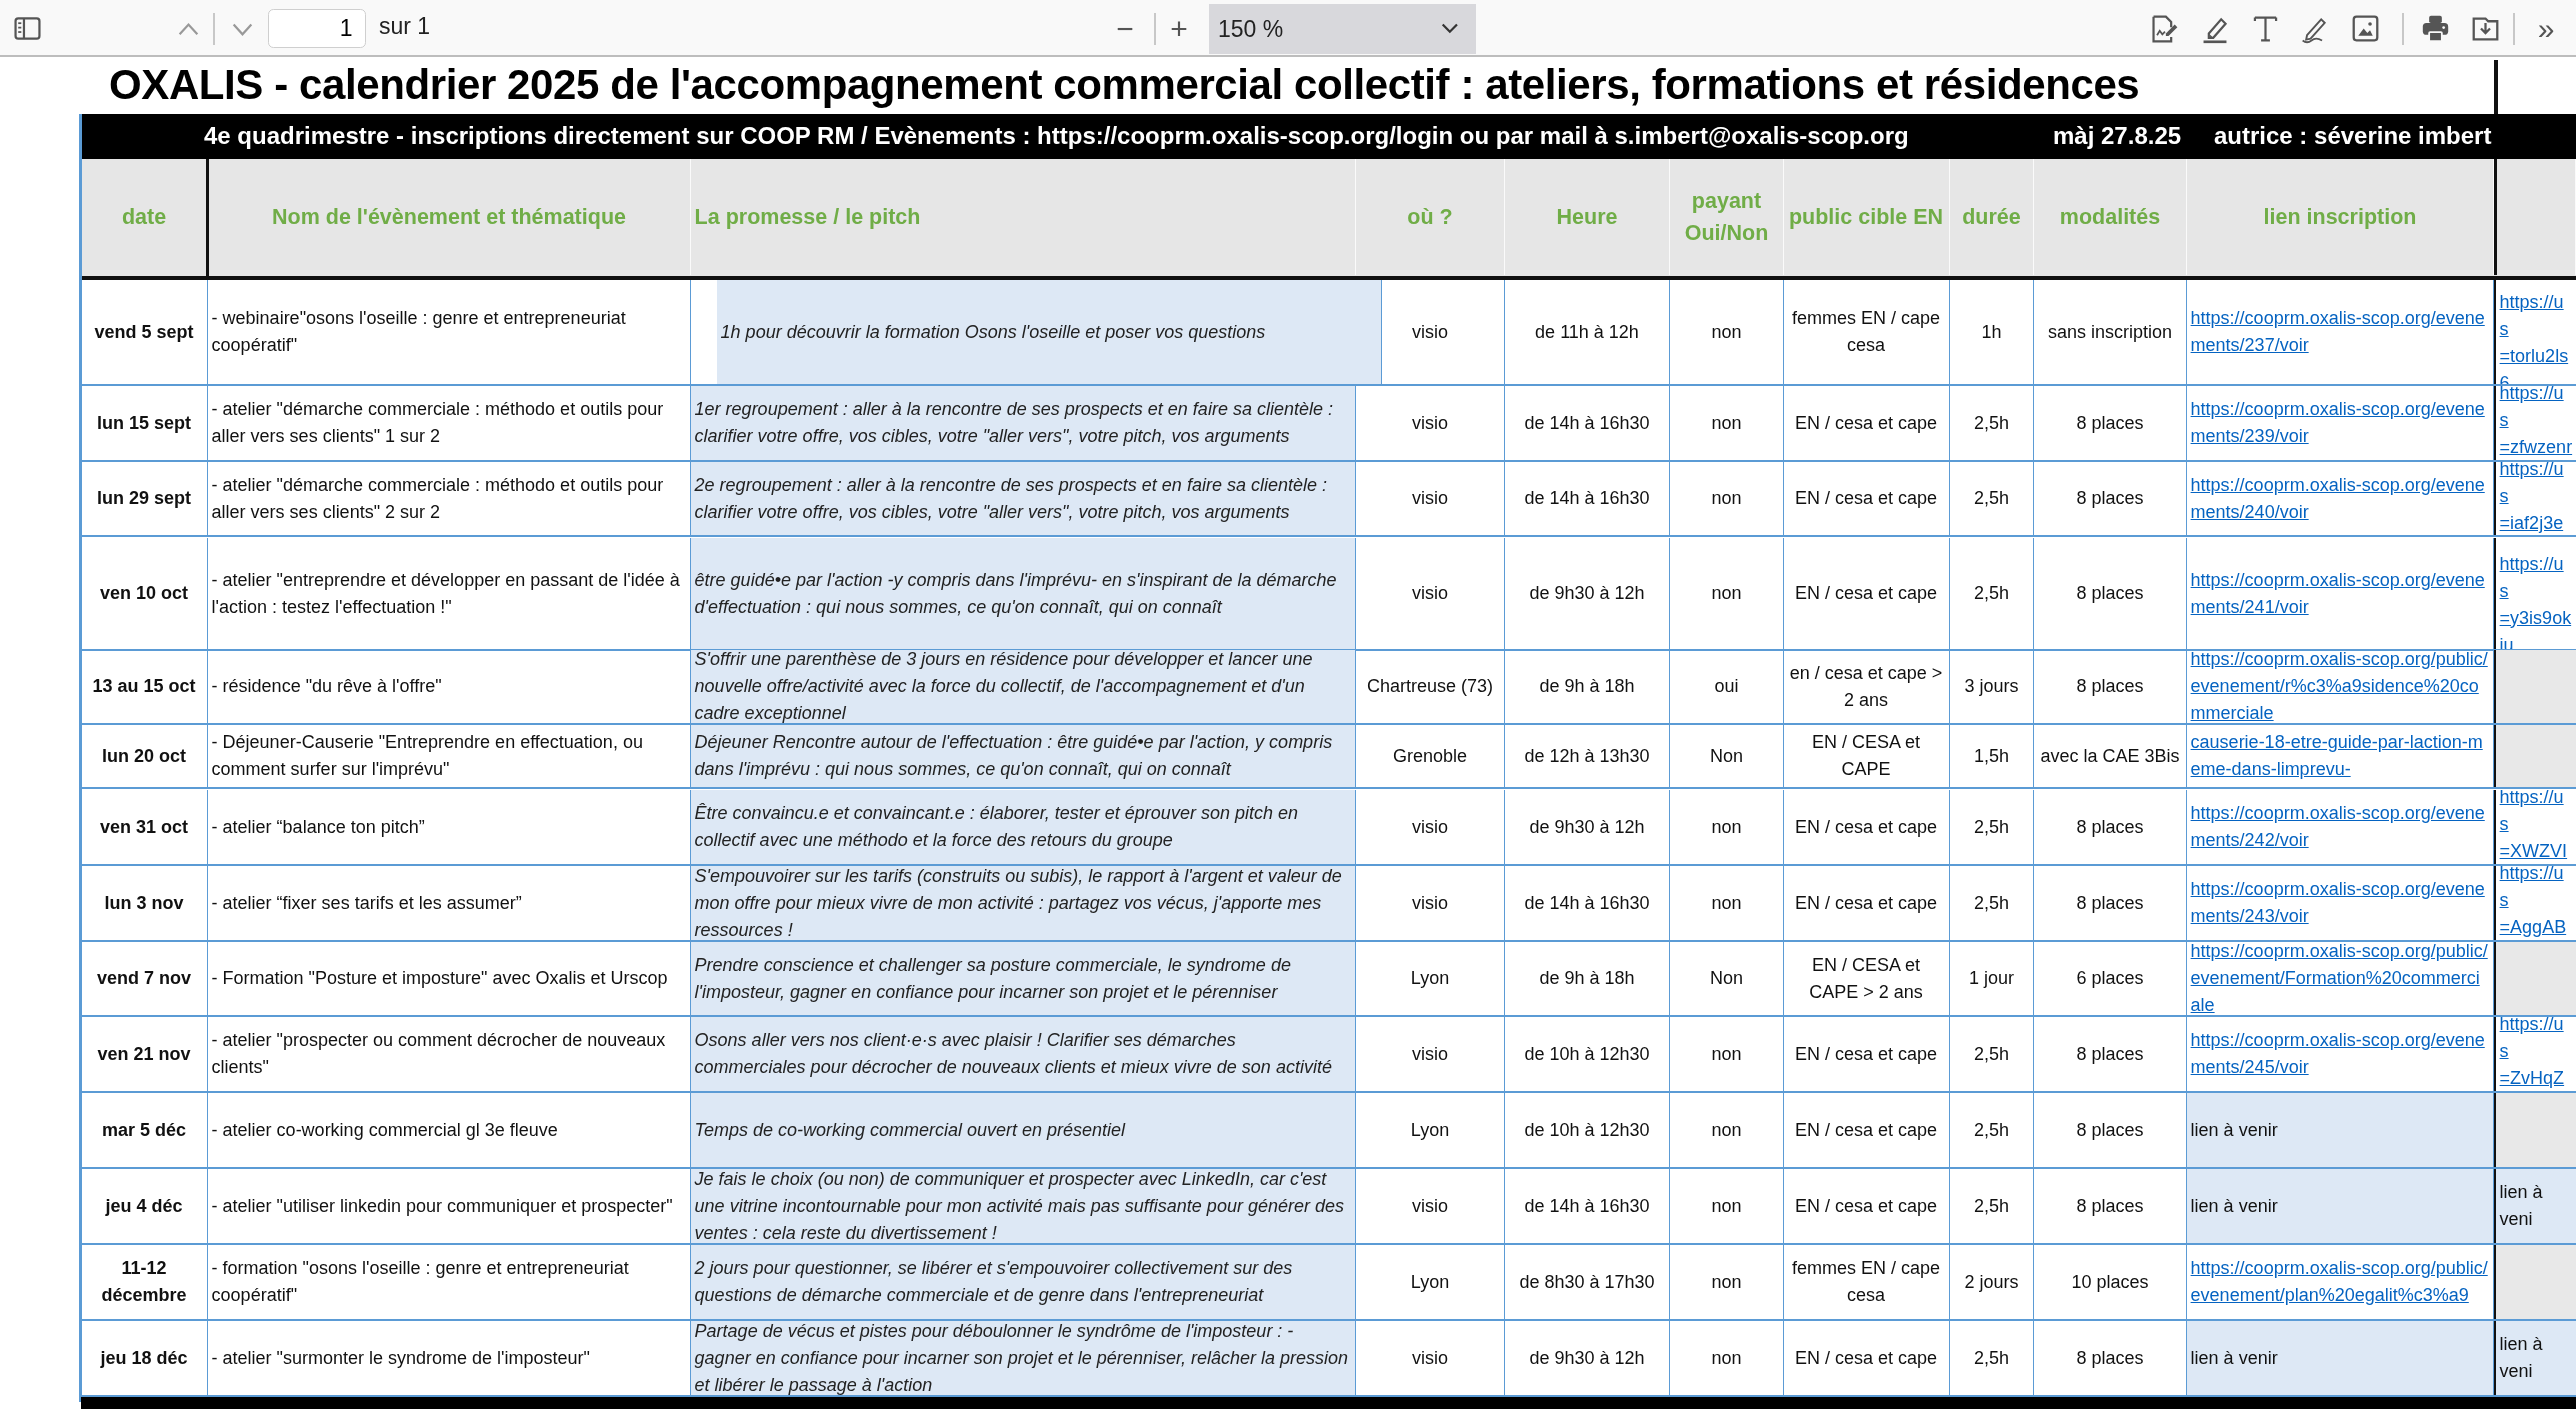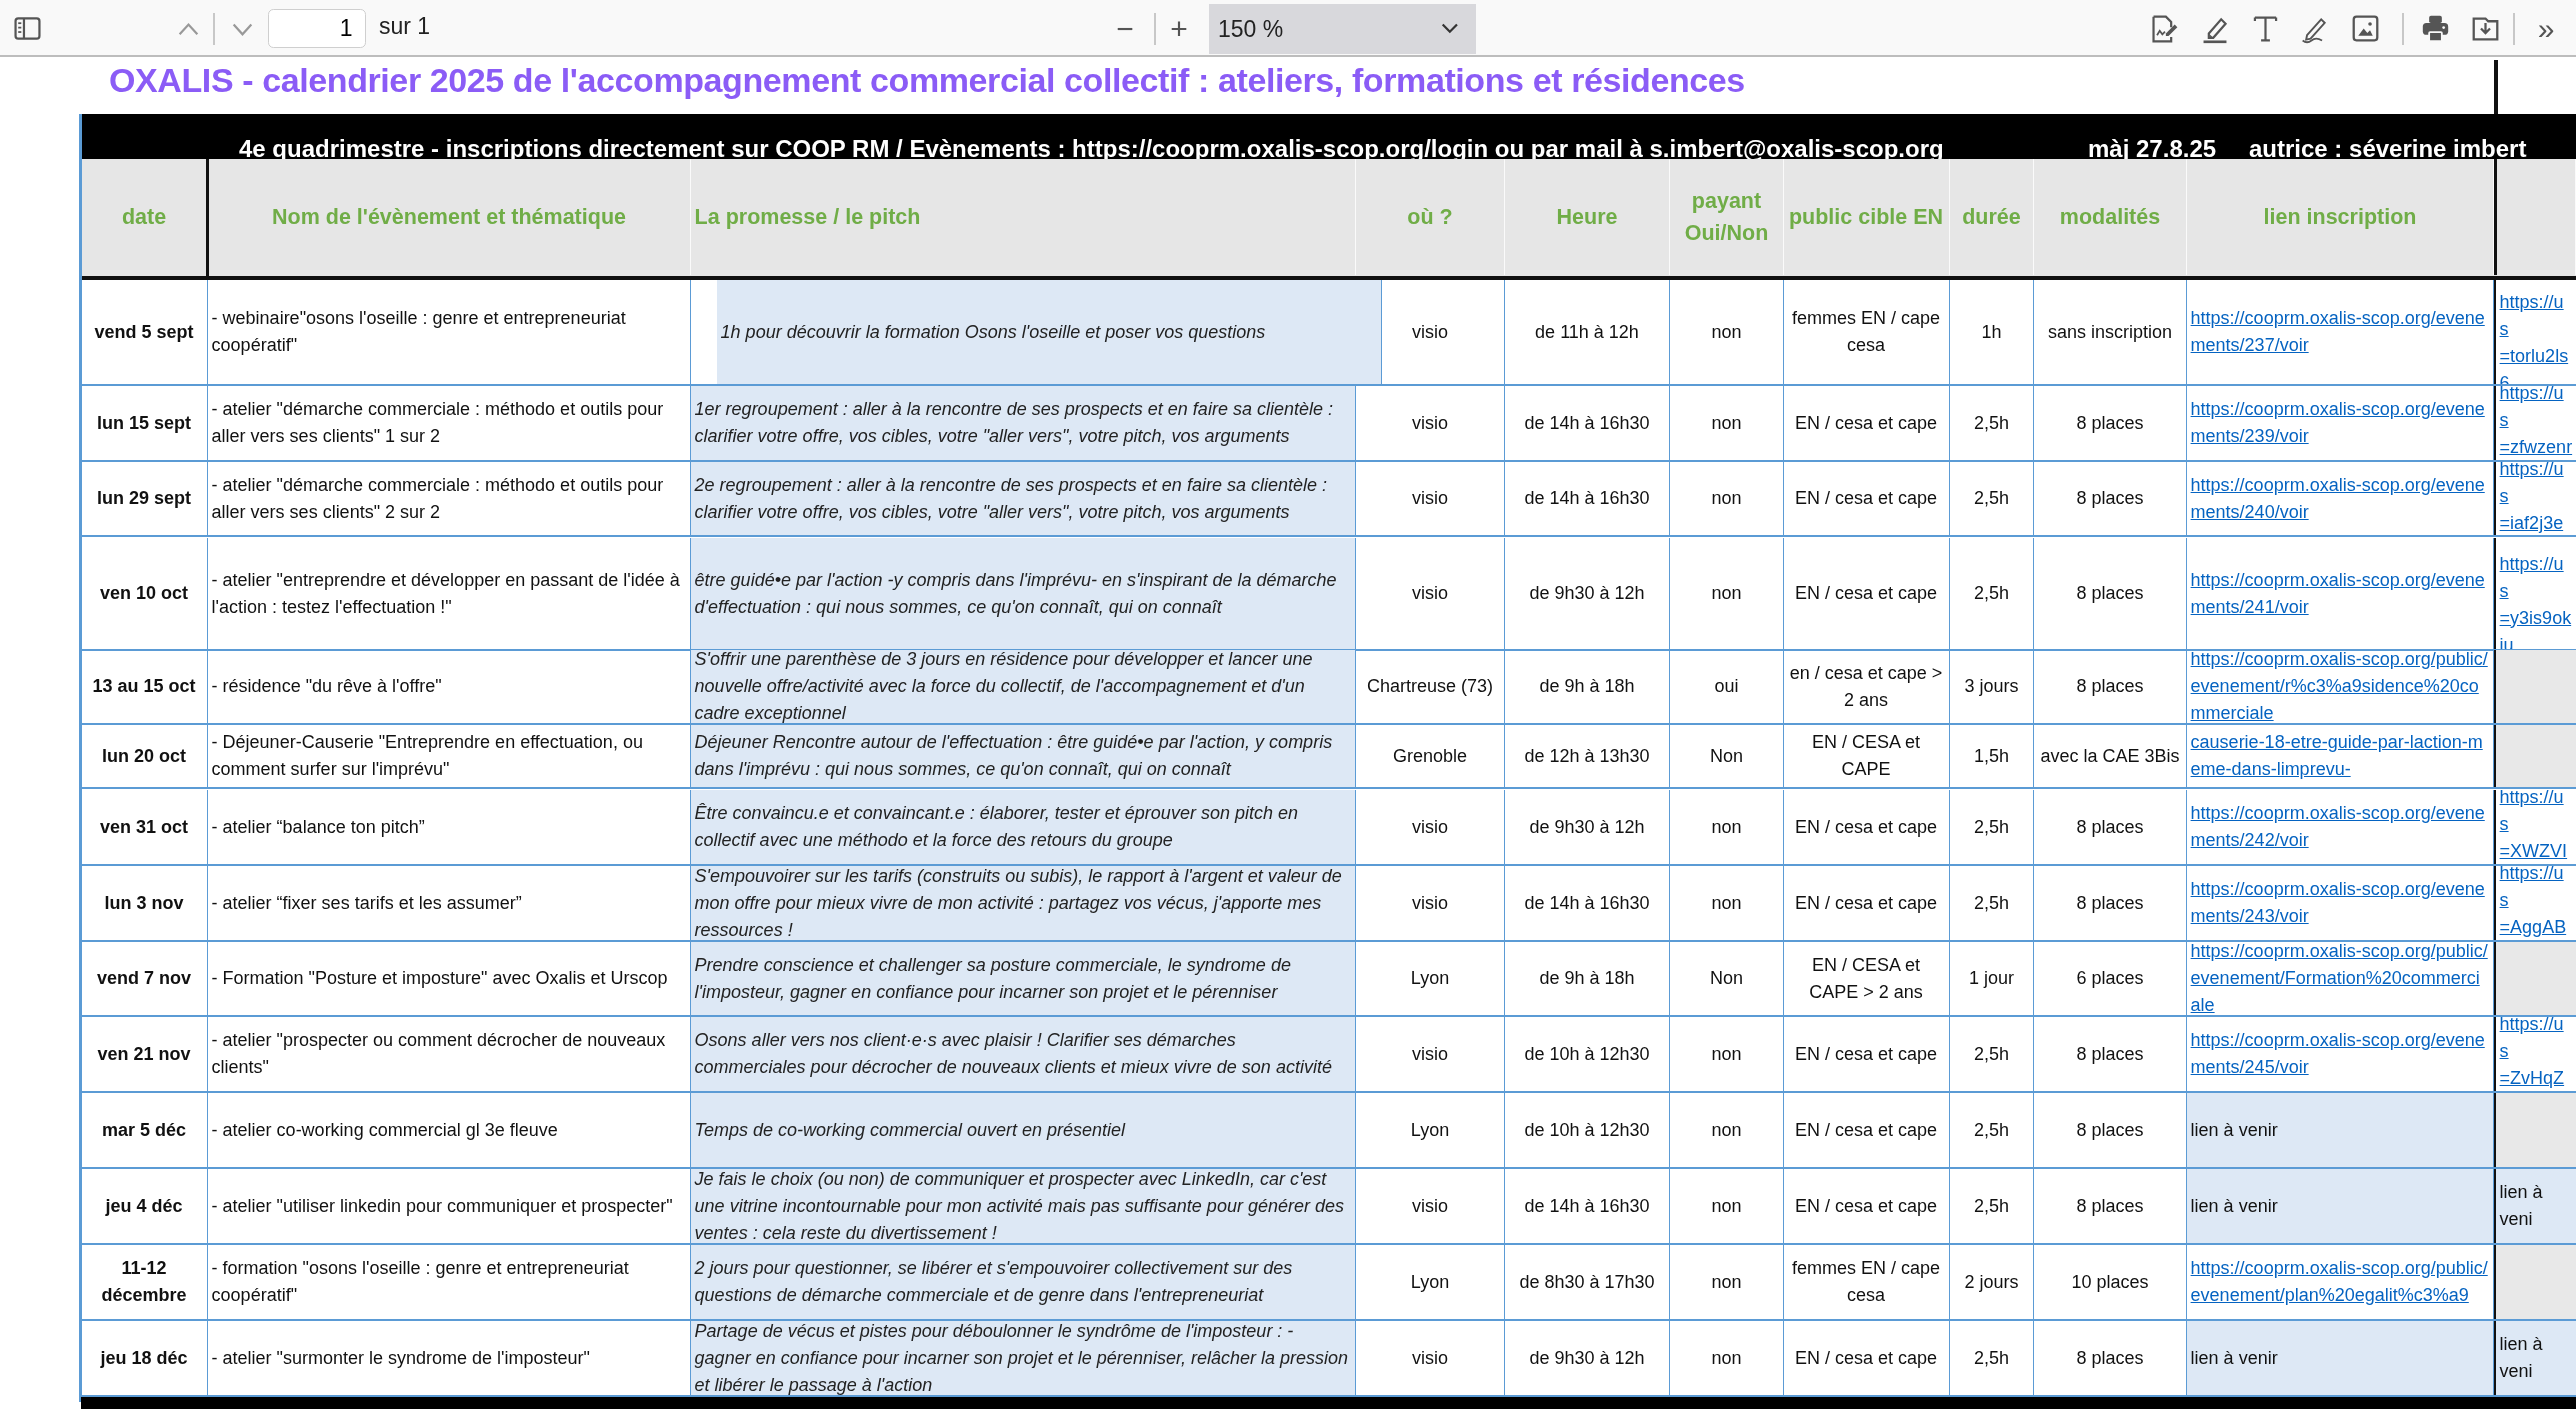--- a/index.html
+++ b/index.html
@@ -5,23 +5,23 @@
   * { box-sizing: border-box; margin: 0; padding: 0; }
   html, body { width: 2576px; height: 1410px; overflow: hidden; background: #ffffff; font-family: "Liberation Sans", sans-serif; }
   .toolbar { position: absolute; left: 0; top: 0; width: 2576px; height: 57px; background: #f9f9f9; border-bottom: 2.7px solid #bdbdbd; }
   .tb-icon { position: absolute; top: 10.7px; width: 36px; height: 36px; color: #555; display: flex; align-items: center; justify-content: center; cursor: pointer; }
   .tb-sep { position: absolute; top: 12.5px; width: 1.8px; height: 32px; background: #c8c8c8; }
   .page-input { position: absolute; left: 268px; top: 9px; width: 98px; height: 39px; border: 1.8px solid #cfcfcf; border-radius: 5.4px; background: #fff; text-align: right; padding-right: 12.5px; font-size: 23px; line-height: 36px; font-family: "Liberation Sans", sans-serif; }
   .page-of { position: absolute; left: 379px; top: 12.5px; font-size: 23px; color: #222; }
   .zoom-select { position: absolute; left: 1209px; top: 3.6px; width: 267px; height: 50px; background: #d8d8dc; font-size: 23px; color: #222; padding-left: 9px; line-height: 50px; cursor: pointer; }
   .zoom-select .chev { position: absolute; right: 16px; top: 0; font-size: 19.7px; }
   .doc { position: absolute; left: 0; top: 60px; width: 2576px; height: 1350px; background: #fff; }
-  .title { position: absolute; left: 109px; top: 61px; font-family: "Liberation Sans", sans-serif; font-weight: bold; font-size: 34px; color: #8b5cf6; letter-spacing: -0.4px; white-space: nowrap; text-align: right; }
+  .title { position: absolute; left: 109px; top: 61px; font-family: "Liberation Sans", sans-serif; font-weight: bold; font-size: 42px; color: #000000; letter-spacing: -0.4px; white-space: nowrap; text-align: right; }
   .banner { position: absolute; left: 81px; top: 114px; width: 2496px; height: 45px; background: #000; color: #fff; font-size: 24px; font-weight: bold; }
-  .banner span { position: absolute; top: 21px; white-space: nowrap; margin-left: 35px; }
+  .banner span { position: absolute; top: 8px; white-space: nowrap; }
   .head-row { position: absolute; left: 81px; top: 159px; width: 2496px; height: 121px; background: #e6e6e6; border-bottom: 4.5px solid #111; }
   .hcell { position: absolute; top: 0; height: 116px; display: flex; align-items: center; justify-content: center; text-align: center; color: #70ad47; font-weight: bold; font-size: 21.5px; line-height: 32px; border-right: 1.8px solid #fafafa; }
   .hcell.left { justify-content: flex-start; padding-left: 3.6px; }
   .row { position: absolute; left: 81px; width: 2496px; border-bottom: 2.7px solid #5b9bd5; }
   .cell { position: absolute; top: 0; height: 100%; display: flex; align-items: center; justify-content: center; text-align: center; font-size: 18px; line-height: 27px; color: #111; border-right: 1.8px solid #5b9bd5; padding: 0 3.6px; overflow: hidden; }
   .cell.date { font-weight: bold; }
   .cell.nom { justify-content: flex-start; text-align: left; }
   .cell.pitch { justify-content: flex-start; text-align: left; font-style: italic; background: #dde8f5; color: #222; }
   .cell.lien { justify-content: flex-start; text-align: left; }
   .cell.lien a { color: #0563c1; text-decoration: underline; }

